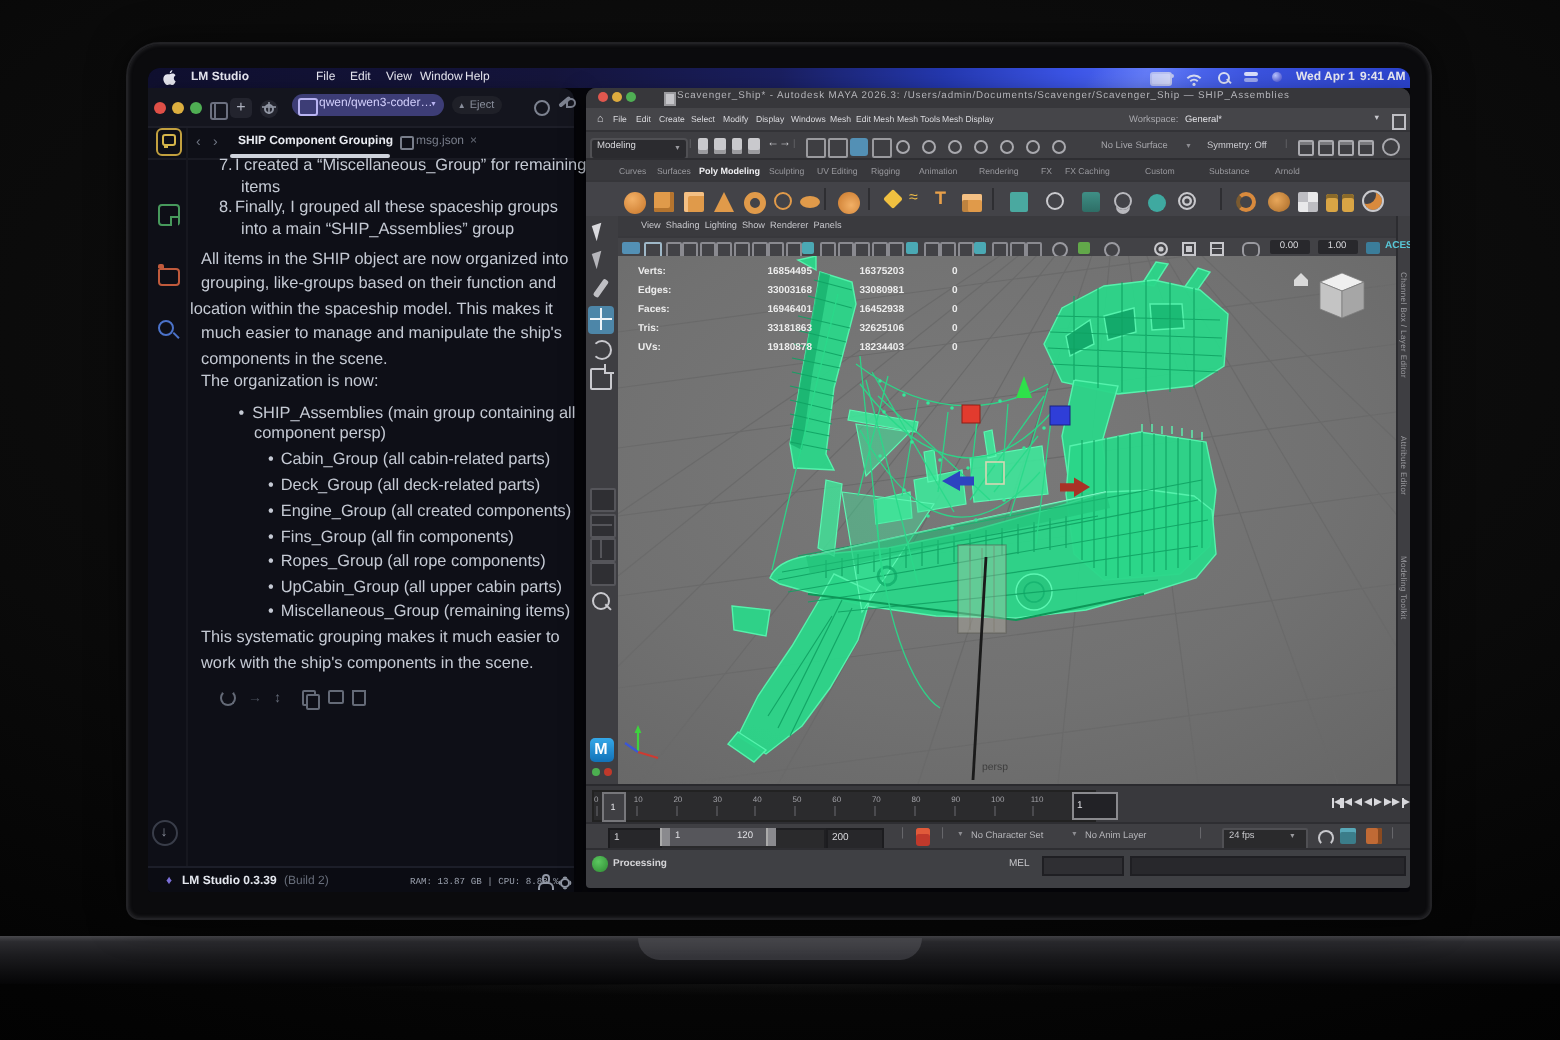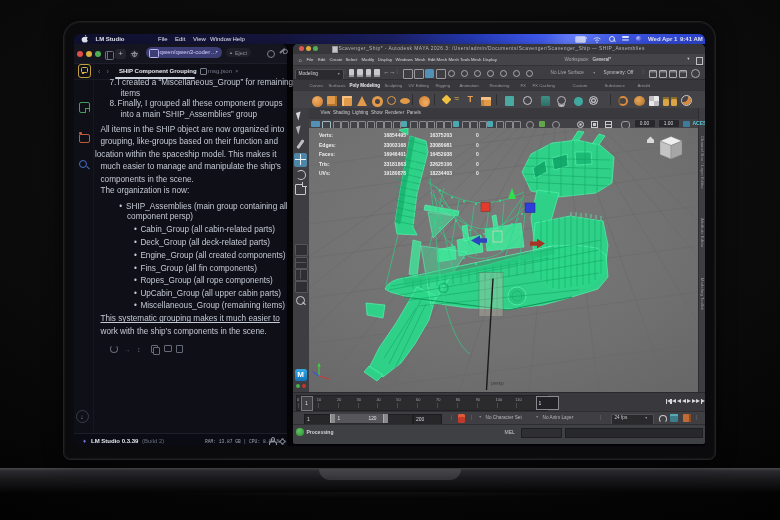--- a/index.html
+++ b/index.html
@@ -128,21 +128,21 @@
           <span class="sic" style="top:96.5px;width:6px;height:6px;left:5px;border:1.3px solid #4b72c9;border-radius:50%;"></span>
           <span style="position:absolute;left:11.5px;top:103.5px;width:3.5px;height:1.4px;background:#4b72c9;transform:rotate(45deg);"></span>
 
           <span style="position:absolute;left:1.5px;top:346.5px;width:11px;height:11px;border:1px solid #393d49;border-radius:50%;color:#8b909d;font-size:7px;line-height:11px;text-align:center;">↓</span>
         </div>
         <div id="lmchat">
           <span class="ct" style="left:35.5px;top:34px;">7.</span>
           <span class="ct" style="left:43.5px;top:34px;">I created a “Miscellaneous_Group” for remaining</span>
           <span class="ct" style="left:46.5px;top:44.5px;">items</span>
           <span class="ct" style="left:35.5px;top:55px;">8.</span>
-          <span class="ct" style="left:43.5px;top:55px;">Finally, I grouped all these component groups</span>
+          <span class="ct" style="left:43.5px;top:55px;">Finally, I grouped all these spaceship groups</span>
           <span class="ct" style="left:46.5px;top:65.5px;">into a main “SHIP_Assemblies” group</span>
           <span class="ct" style="left:26.5px;top:80.5px;">All items in the SHIP object are now organized into</span>
           <span class="ct" style="left:26.5px;top:93px;">grouping, like-groups based on their function and</span>
           <span class="ct" style="left:21px;top:105.5px;">location within the spaceship model. This makes it</span>
           <span class="ct" style="left:26.5px;top:118px;">much easier to manage and manipulate the ship's</span>
           <span class="ct" style="left:26.5px;top:130.5px;">components in the scene.</span>
           <span class="ct" style="left:26.5px;top:142px;">The organization is now:</span>
           <span class="ct" style="left:45.2px;top:157.8px;">•</span>
           <span class="ct" style="left:52.1px;top:157.8px;">SHIP_Assemblies (main group containing all</span>
           <span class="ct" style="left:53px;top:168px;">component persp)</span>
@@ -153,21 +153,21 @@
           <span class="ct" style="left:60px;top:207.2px;">•</span>
           <span class="ct" style="left:66.4px;top:207.2px;">Engine_Group (all created components)</span>
           <span class="ct" style="left:60px;top:219.7px;">•</span>
           <span class="ct" style="left:66.4px;top:219.7px;">Fins_Group (all fin components)</span>
           <span class="ct" style="left:60px;top:232.1px;">•</span>
           <span class="ct" style="left:66.4px;top:232.1px;">Ropes_Group (all rope components)</span>
           <span class="ct" style="left:60px;top:244.6px;">•</span>
           <span class="ct" style="left:66.4px;top:244.6px;">UpCabin_Group (all upper cabin parts)</span>
           <span class="ct" style="left:60px;top:257.1px;">•</span>
           <span class="ct" style="left:66.4px;top:257.1px;">Miscellaneous_Group (remaining items)</span>
-          <span class="ct" style="left:26.5px;top:270.4px;text-decoration:underline;">This systematic grouping makes it much easier to</span>
+          <span class="ct" style="left:26.5px;top:270.4px;">This systematic grouping makes it much easier to</span>
           <span class="ct" style="left:26.5px;top:283.3px;">work with the ship's components in the scene.</span>
           <span class="ci" style="left:36px;width:6px;height:6px;border:1px solid #646a77;border-radius:50%;border-top-color:transparent;"></span>
           <span class="ci" style="left:50px;color:#4a505c;">→</span>
           <span class="ci" style="left:63px;">↕</span>
           <span class="ci" style="left:77px;width:5px;height:6px;border:1px solid #646a77;border-radius:1px;"></span>
           <span class="ci" style="left:79px;top:302.5px;width:5px;height:6px;border:1px solid #646a77;border-radius:1px;background:#0e0f17;"></span>
           <span class="ci" style="left:90px;width:6px;height:5px;border:1px solid #646a77;border-radius:1px;"></span>
           <span class="ci" style="left:102px;width:4.5px;height:6px;border:1px solid #646a77;border-radius:0 0 1px 1px;"></span>
         </div>
         <div id="lmstatus">

